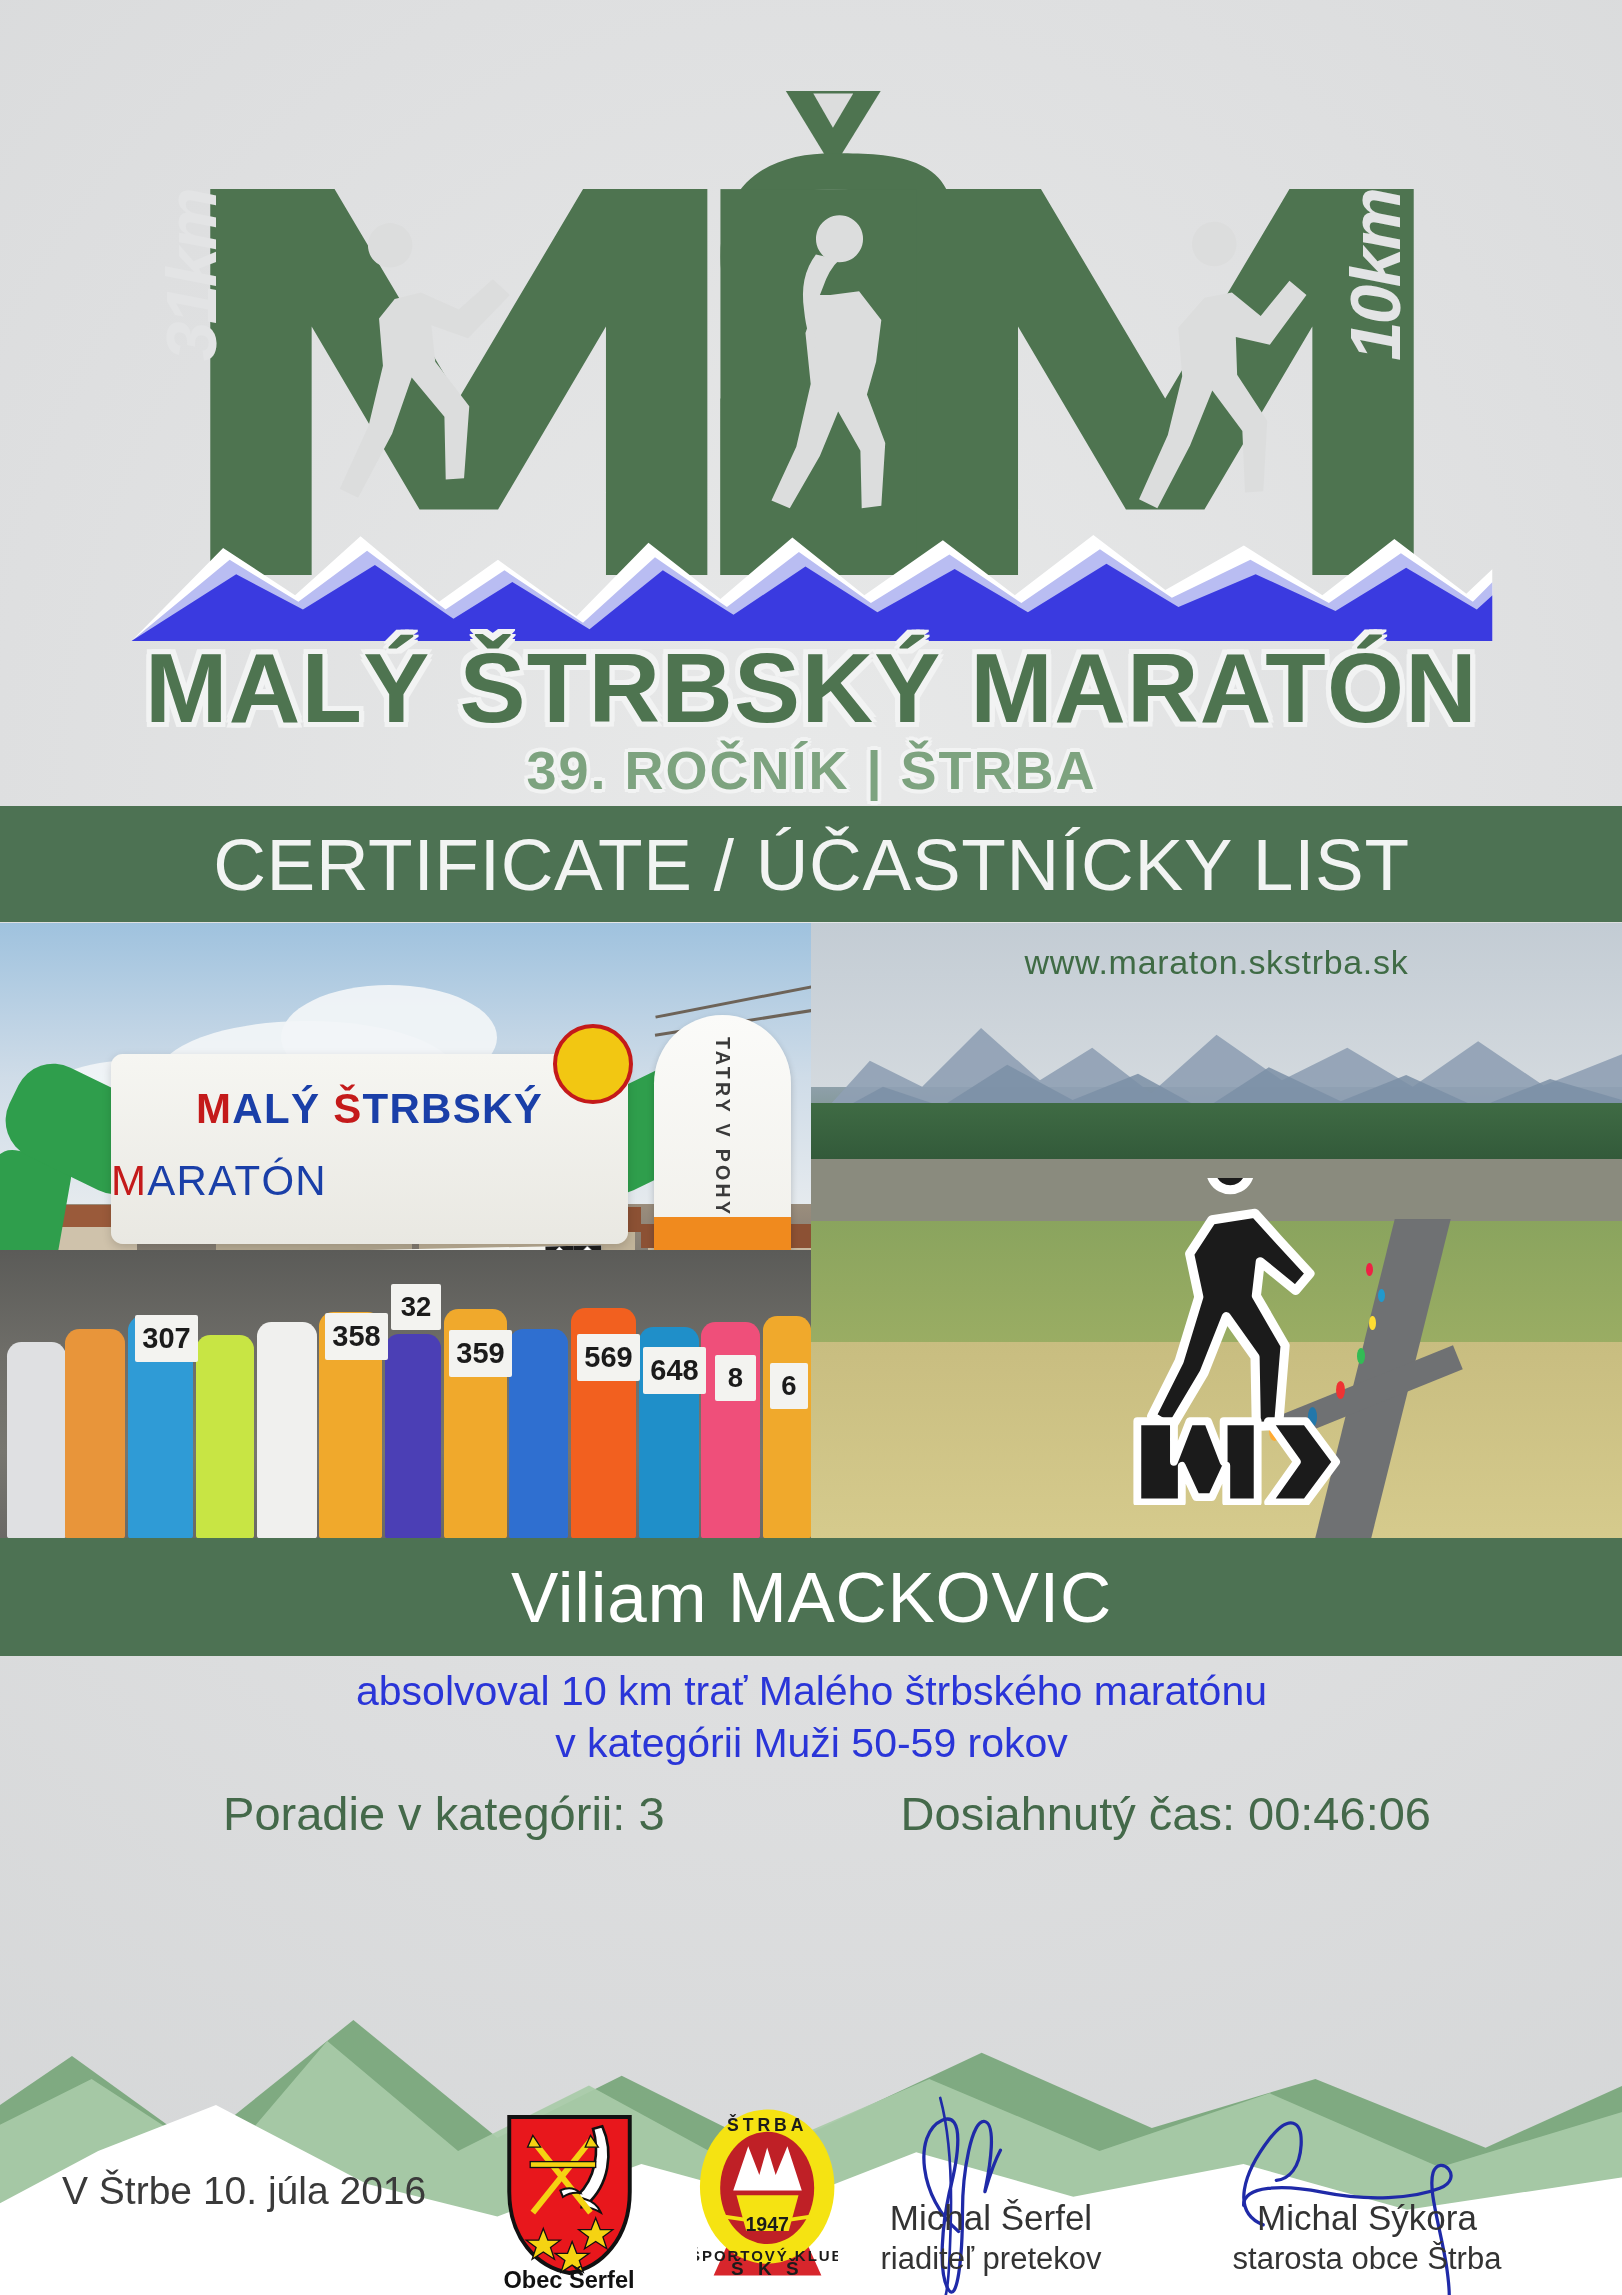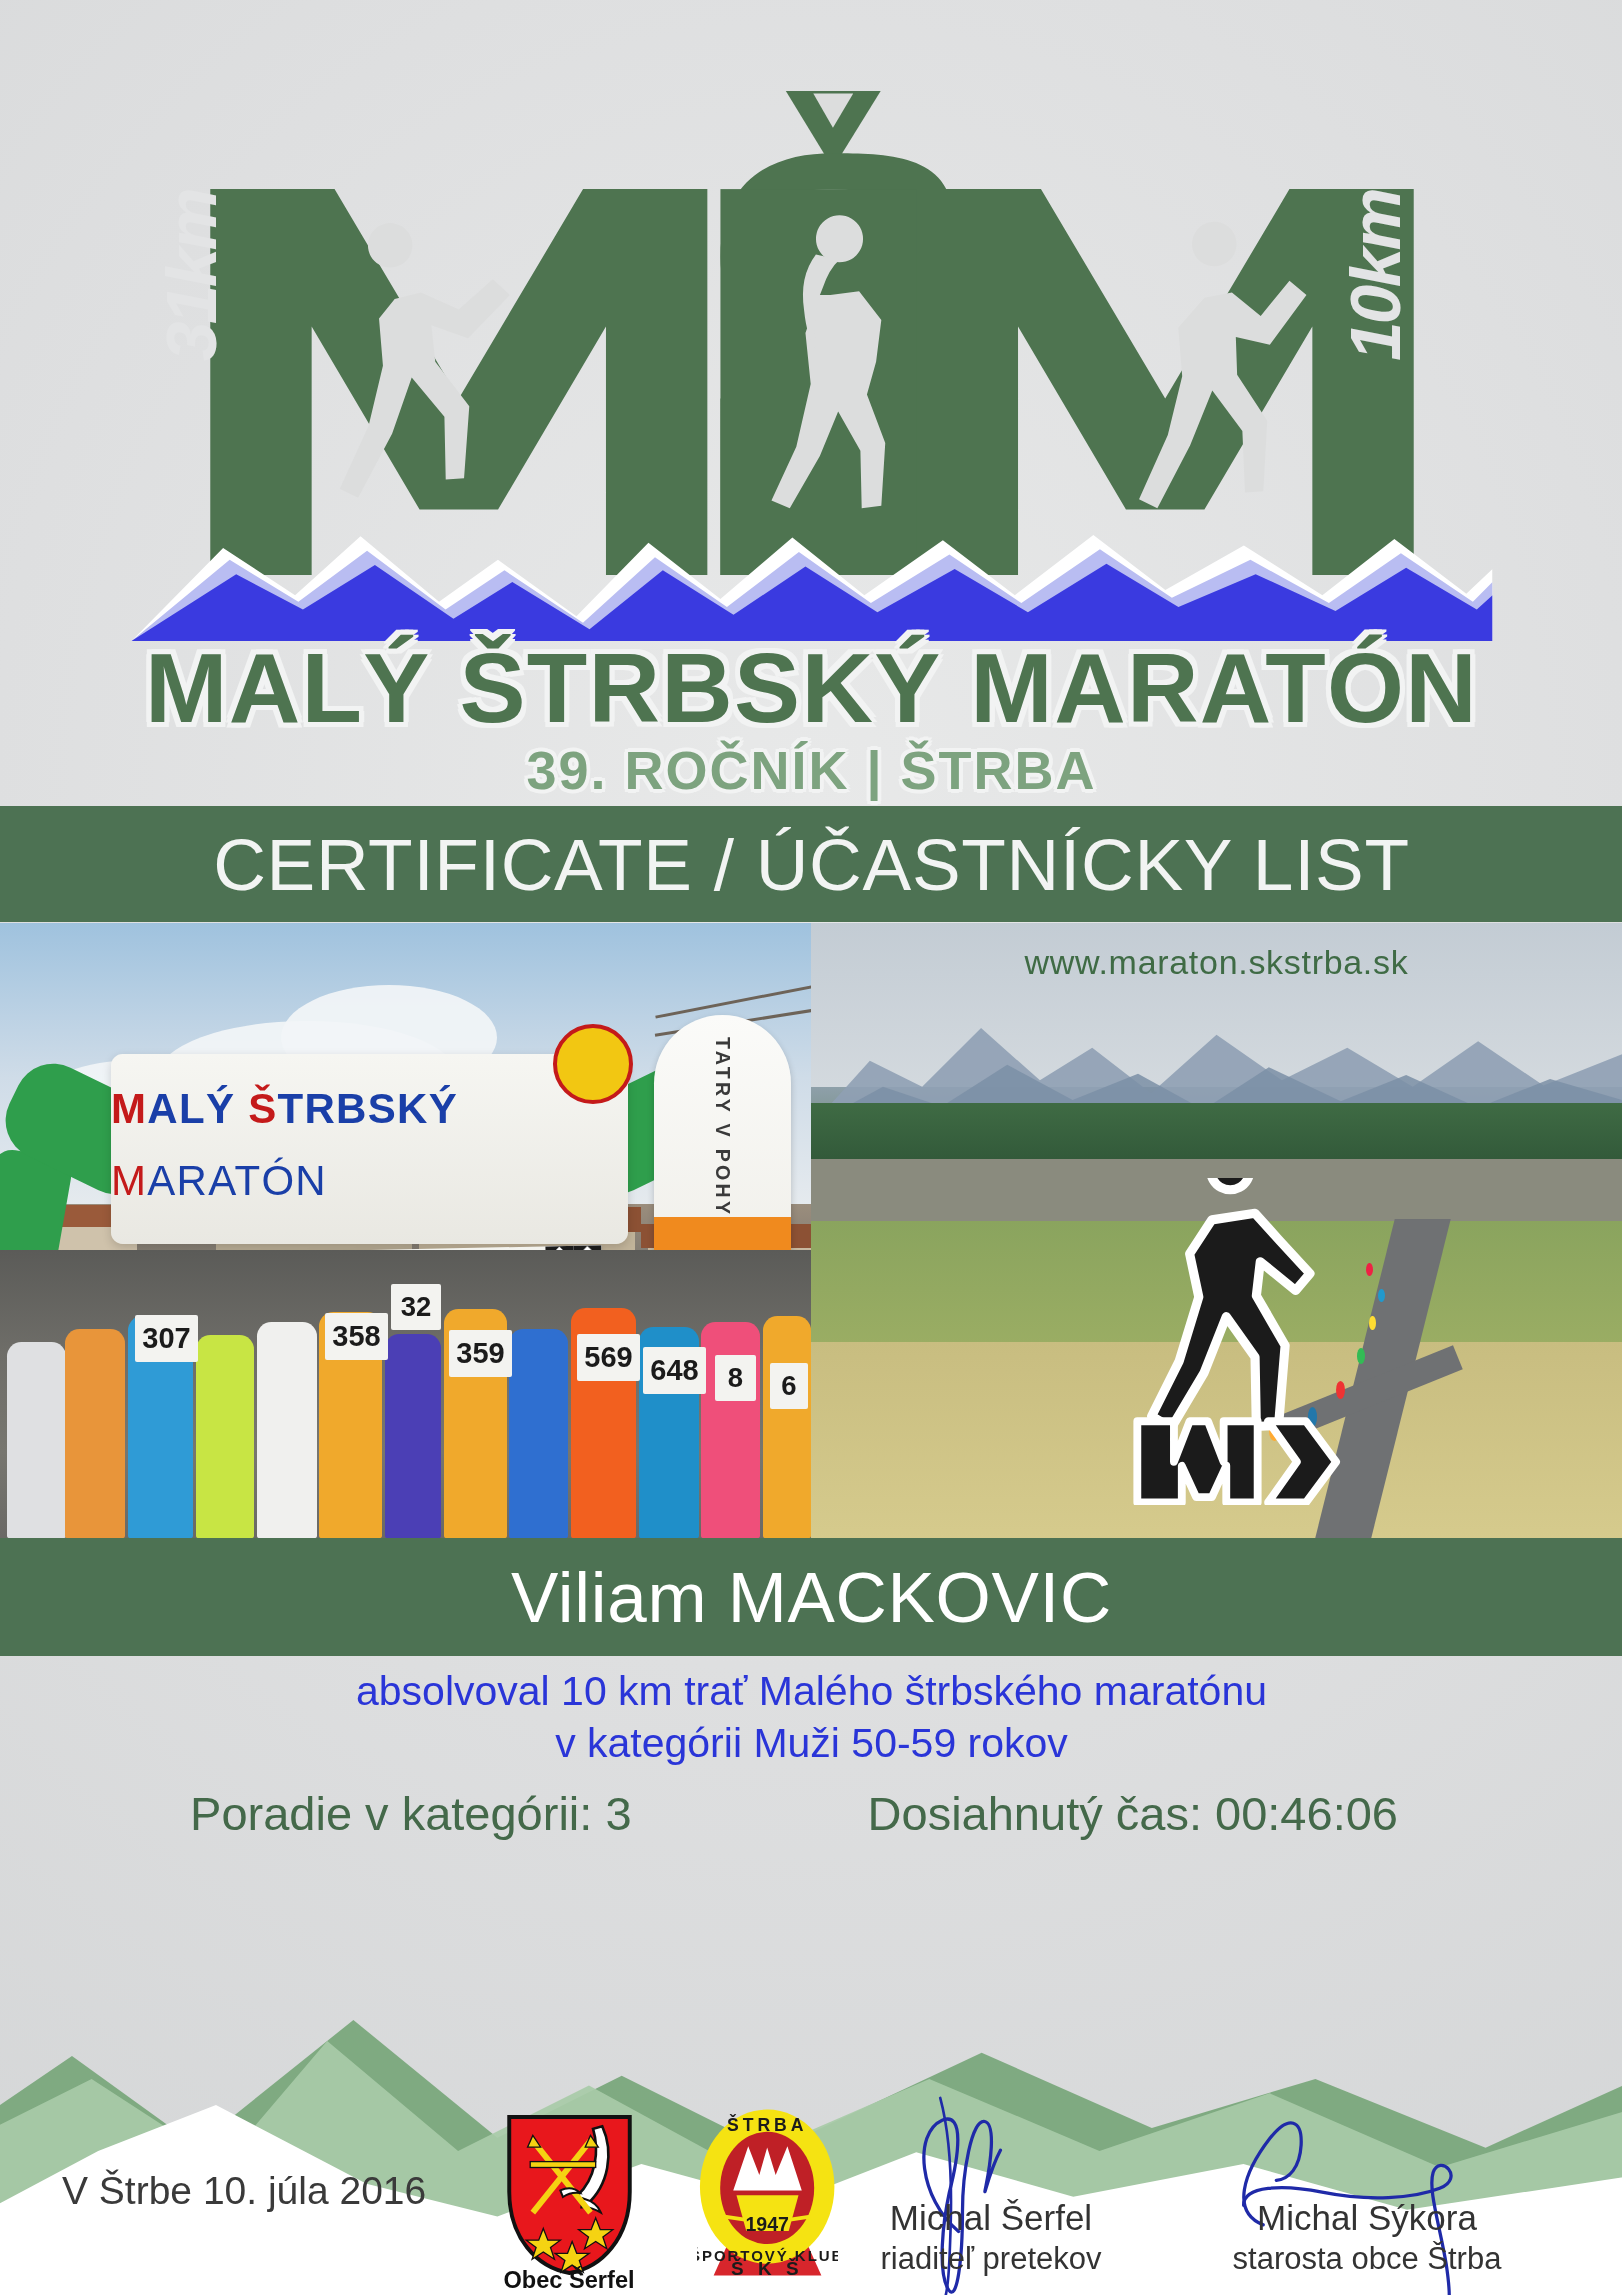--- a/index.html
+++ b/index.html
@@ -76,21 +76,21 @@
      background:#2f9e4c;border-radius:39px;transform:rotate(26deg);}
   .arch-green-r{position:absolute;left:484px;top:52px;width:157px;height:98px;
      background:#2f9e4c;border-radius:39px;transform:rotate(-26deg);}
   .arch-leg-l{position:absolute;left:-108px;top:124px;width:79px;height:216px;
      background:#2f9e4c;border-radius:19.6px;transform:rotate(10deg);}
   .arch-leg-r{position:absolute;left:589px;top:124px;width:79px;height:216px;
      background:#2f9e4c;border-radius:19.6px;transform:rotate(-10deg);}
   .arch-banner{position:absolute;left:26px;top:26px;width:517px;height:190px;
      background:linear-gradient(#f6f6f2,#e9e8e2);border-radius:11.8px;
      box-shadow:0 3.9px 9.2px rgba(0,0,0,.15);}
-  .arch-l1{position:absolute;left:0;top:31px;width:517px;text-align:left;
+  .arch-l1{position:absolute;left:0;top:31px;width:517px;text-align:center;
      font-size:42px;font-weight:bold;color:#1a3fa8;letter-spacing:1.3px;}
   .arch-l1 .r{color:#c41a1a;}
   .arch-l2{position:absolute;left:0;top:103px;width:517px;text-align:left;
      font-size:42px;font-weight:normal;color:#1a3fa8;letter-spacing:1.3px;}
   .arch-l2 .r{color:#c41a1a;}
   .startcier{position:absolute;left:59px;top:222px;width:458px;height:62px;
      background:#f3f3ee;display:flex;align-items:center;justify-content:center;
      font-size:39px;font-weight:bold;color:#c41a1a;letter-spacing:2px;
      transform:rotate(-1.2deg);box-shadow:0 2.6px 5.9px rgba(0,0,0,.18);}
   .chk{position:absolute;top:0;width:56px;height:62px;
@@ -140,21 +140,21 @@
   .name-band{
     position:absolute;left:0;top:1538px;width:1623px;height:118px;
     background:#4d7253;display:flex;align-items:center;justify-content:center;}
   .name-band h2{margin:0;color:#ffffff;font-size:71px;font-weight:normal;
     letter-spacing:0.7px;white-space:nowrap;}
 
   
   .details{position:absolute;left:0;top:1665px;width:1623px;text-align:center;}
   .det-l{display:block;color:#2a35d8;font-size:41px;line-height:1.28;}
   .results{position:absolute;left:0;top:1786px;width:1588px;
-    display:flex;justify-content:center;gap:236px;}
+    display:flex;justify-content:center;gap:236px;padding-left:33px;}
   .res{color:#44694a;font-size:47px;white-space:nowrap;}
 
   
   .bottom{position:absolute;left:0;bottom:0;width:1623px;height:406px;}
   .bottom svg{display:block;}
 
   
   .footer{position:absolute;left:0;top:2100px;width:1623px;height:195px;}
   .fdate{position:absolute;left:62px;top:69px;font-size:39px;color:#3a3a3a;
     white-space:nowrap;}

